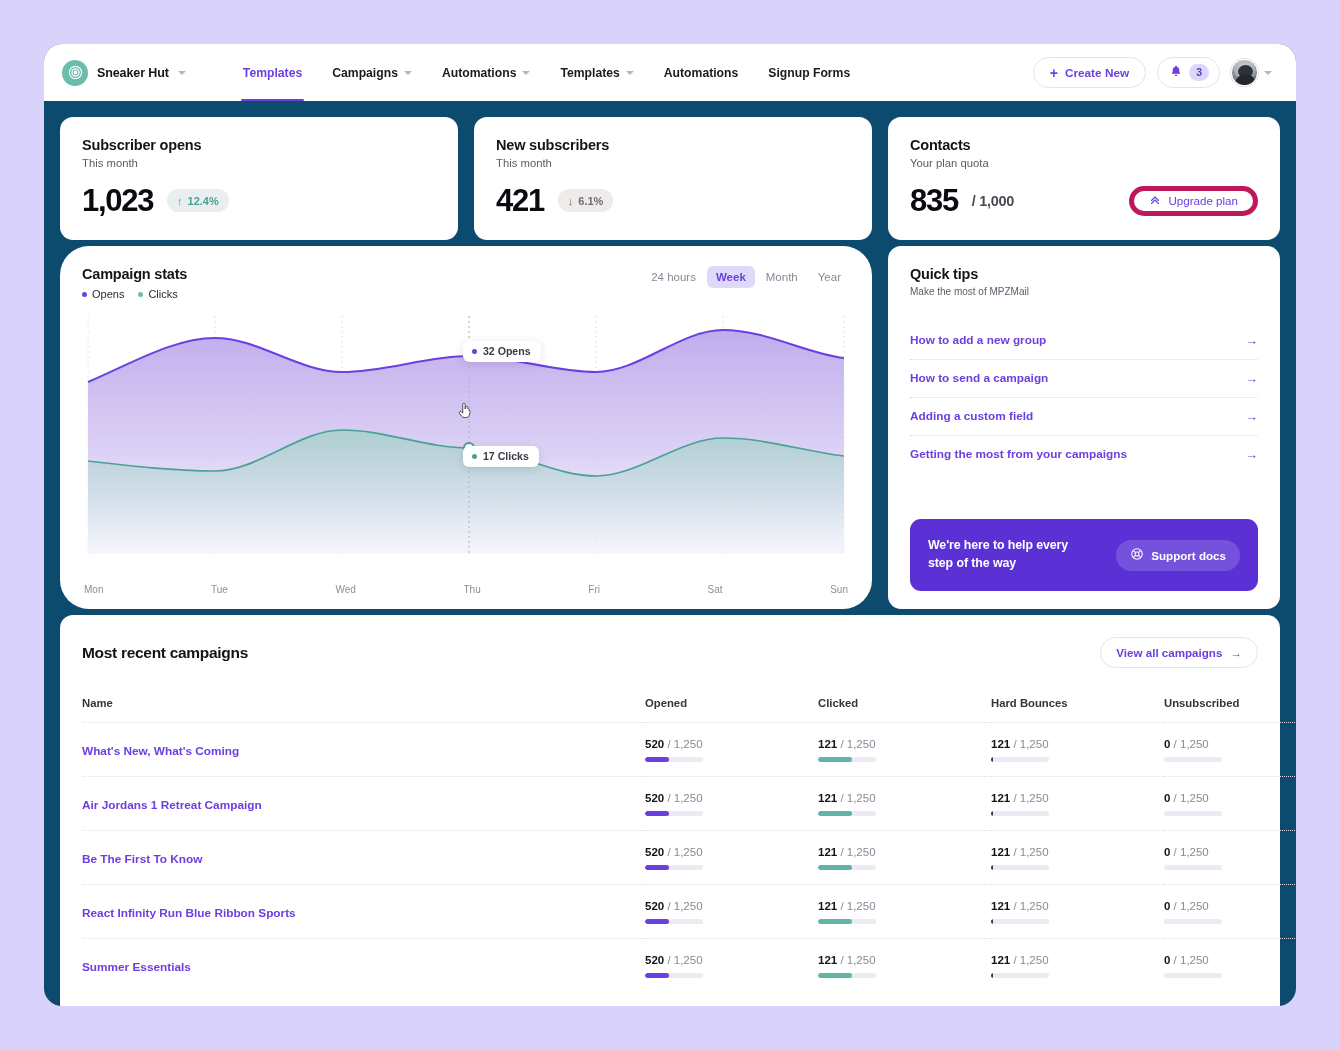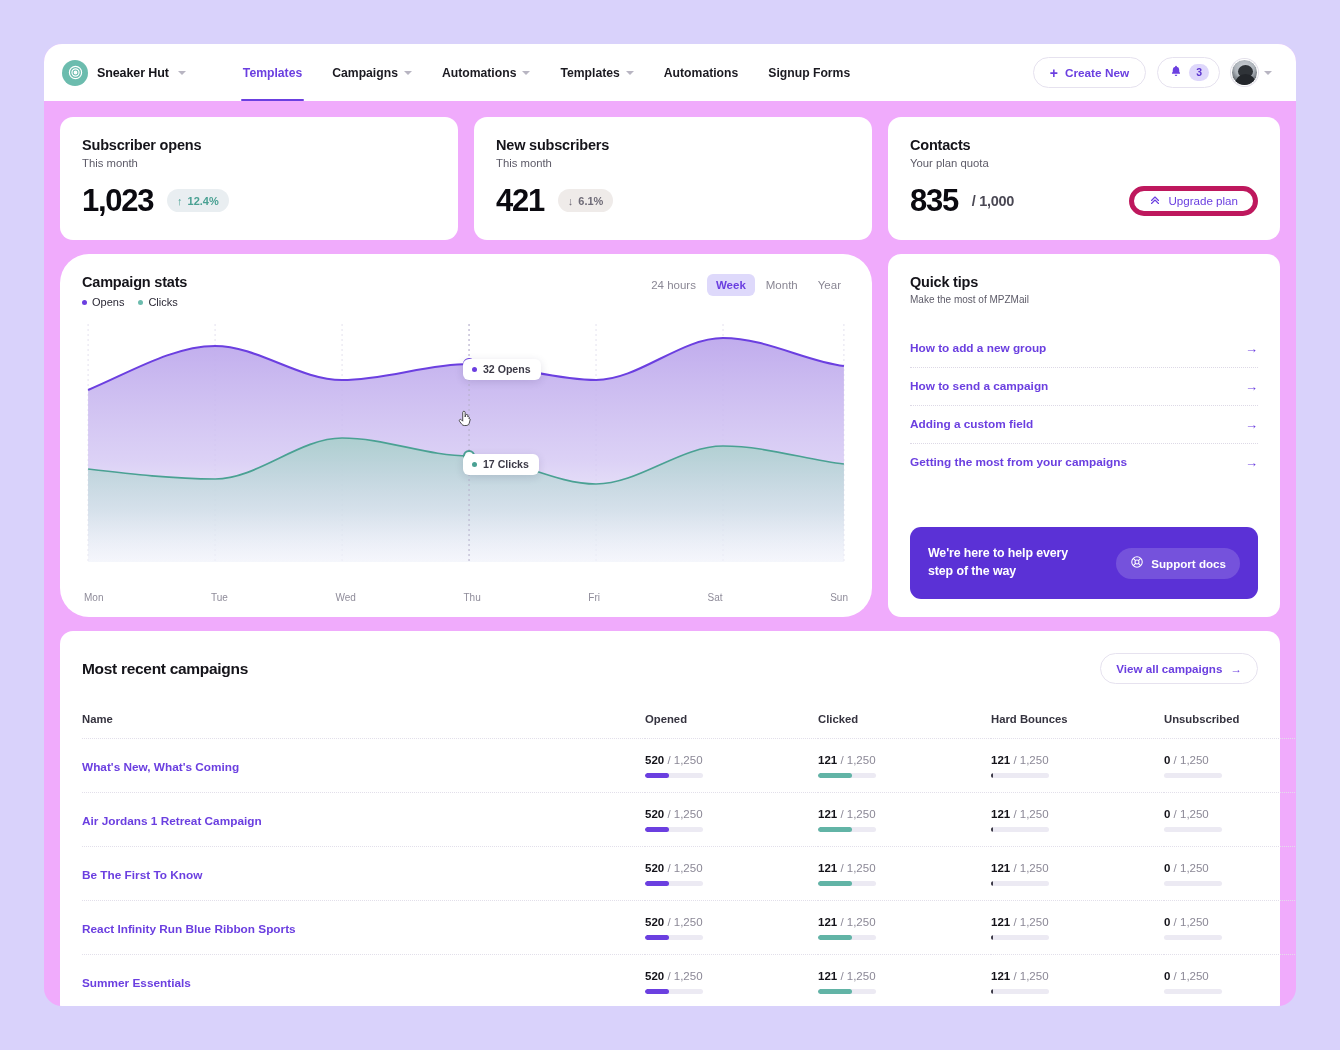--- a/index.html
+++ b/index.html
@@ -6,21 +6,21 @@
   html, body {
     width: 1340px; height: 1050px;
     font-family: "Liberation Sans", sans-serif;
     background: #d9d2fb;
     overflow: hidden;
   }
   .app-shell {
     position: absolute;
     left: 44px; top: 44px;
     width: 1252px; height: 962px;
-    background: #f0abfc;
+    background: #0c4a6e;
     border-radius: 18px;
     overflow: hidden;
     display: flex;
     flex-direction: column;
   }
 
   
   .topbar {
     height: 57px;
     background: #ffffff;
@@ -89,21 +89,21 @@
   .avatar::before {
     content:""; position:absolute; left:6px; top:5px; width:15px; height:13px;
     border-radius:50%; background:#2f3338;
   }
   .avatar::after {
     content:""; position:absolute; left:3px; bottom:0; width:21px; height:11px;
     border-radius:11px 11px 0 0; background:#23262b;
   }
 
   
-  .content { padding: 16px; display: flex; flex-direction: column; gap: 14px; justify-content: flex-end; }
+  .content { padding: 16px; display: flex; flex-direction: column; gap: 6px; justify-content: flex-end; }
   .card { background: #fff; border-radius: 13px; }
 
   .stats-row { display: flex; gap: 16px; }
   .stat-card { flex: 1; padding: 20px 22px 24px; }
   .stat-card.contacts { flex: 0 0 392px; }
   .stat-title { font-size: 14.5px; font-weight: 700; color: #15141a; letter-spacing: -0.2px; }
   .stat-sub { font-size: 11.3px; color: #5d5b68; margin-top: 4px; }
   .stat-row { display: flex; align-items: center; gap: 14px; margin-top: 16px; }
   .stat-value { font-size: 31px; font-weight: 800; color: #0b0a10; letter-spacing: -1.3px; line-height: 1; }
   .pill {
@@ -367,21 +367,21 @@
 
             <path d="M6,66 C48,48 90,22 131,22 C173,22 214,56 256,56 C298,56 340,40 381,40 C423,40 464,56 506,56 C548,56 589,14 631,14 C673,14 714,38 750,42" fill="none" stroke="#6b3fe0" stroke-width="2"></path>
 
             <path d="M6,145 C48,150 90,155 131,155 C173,155 214,114 256,114 C298,114 340,132 381,132 C423,132 464,160 506,160 C548,160 589,122 631,122 C673,122 714,136 750,140" fill="none" stroke="#4aa193" stroke-width="1.7"></path>
 
             <line x1="381" y1="0" x2="381" y2="238" stroke="#b7b2cc" stroke-width="1" stroke-dasharray="2 3"></line>
             <circle cx="381" cy="40" r="5" fill="#ffffff" stroke="#6b3fe0" stroke-width="2"></circle>
             <circle cx="381" cy="132" r="5" fill="#ffffff" stroke="#4aa193" stroke-width="2"></circle>
           </svg>
 
-          <div class="tooltip" style="left:49.6%; top:35px;">
+          <div class="tooltip" style="left:49.6%; top:25px;">
             <span class="dot" style="background:#6b3fe0"></span>
             <span>32 Opens</span>
           </div>
           <div class="tooltip" style="left:49.6%; top:130px;">
             <span class="dot" style="background:#4aa193"></span>
             <span>17 Clicks</span>
           </div>
 
           <span class="cursor-hand" style="left:49.0%; top:86px;">
             <svg width="15" height="18" viewBox="0 0 20 24" fill="#ffffff" stroke="#3a3a3a" stroke-width="1.2" stroke-linejoin="round">

